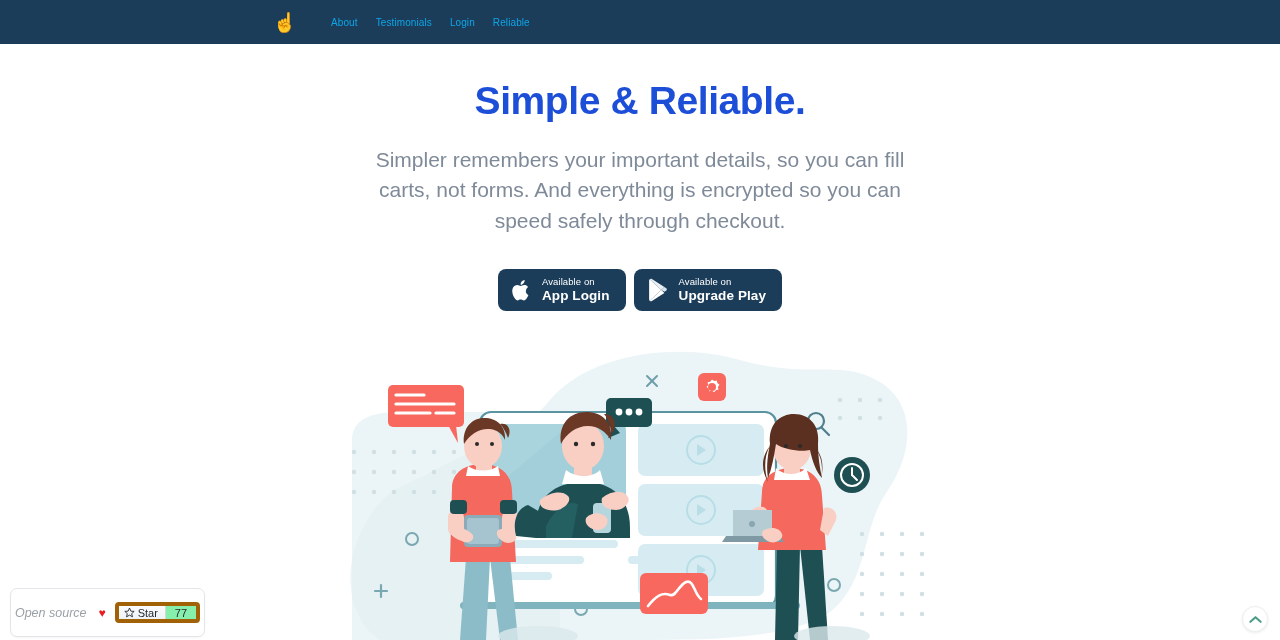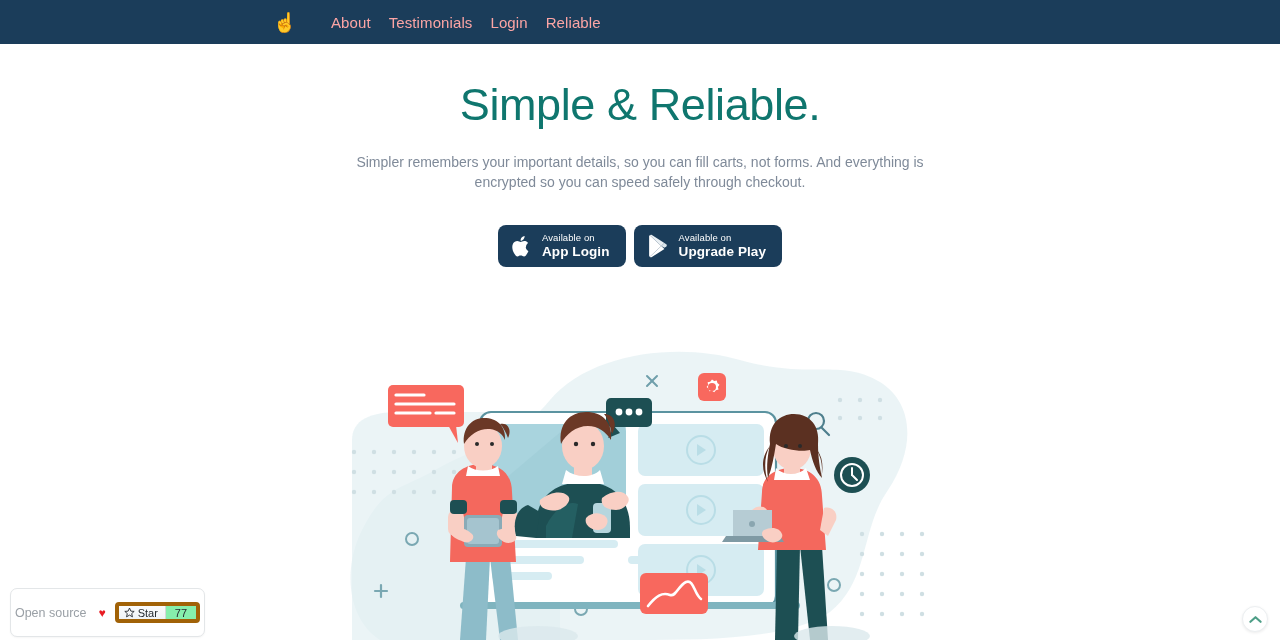--- a/index.html
+++ b/index.html
@@ -23,22 +23,22 @@
   }
   .brand-logo {
     width: 30px; height: 30px;
     display: flex; align-items: center; justify-content: center;
     font-size: 19px; line-height: 1;
     margin-right: 22px;
     cursor: pointer;
   }
   .nav-links { display: flex; align-items: center; gap: 0; }
   .nav-link {
-    color: #fca5a5;
-    font-size: 15px;
+    color: #0ea5e9;
+    font-size: 10px;
     letter-spacing: .1px;
     text-decoration: none;
     padding: 4px 9px;
     cursor: pointer;
     white-space: nowrap;
   }
   .nav-actions {
     position: absolute; right: 270px; top: 0;
     height: 44px; display: flex; align-items: center; gap: 13px;
   }
@@ -64,30 +64,30 @@
     cursor: pointer;
     display: flex; align-items: center; gap: 6px;
     font-family: "Liberation Sans", sans-serif;
     white-space: nowrap;
   }
   .rocket { font-size: 13px; line-height: 1; filter: grayscale(1) brightness(3); }
 
   
   .hero { text-align: center; padding-top: 36px; }
   .hero h1 {
-    font-size: 45px;
-    color: #0f766e;
-    font-weight: normal;
+    font-size: 39px;
+    color: #1d4ed8;
+    font-weight: bold;
     letter-spacing: -0.4px;
     line-height: 1.1;
   }
   .hero p {
     margin: 22px auto 0;
     width: 568px;
-    font-size: 14px;
+    font-size: 21px;
     line-height: 1.45;
     color: #7f8a99;
   }
 
   
   .badges {
     margin-top: 33px;
     display: flex; justify-content: center; gap: 8px;
   }
   .badge {
@@ -119,21 +119,21 @@
     position: absolute;
     left: 10px; top: 588px;
     width: 195px; height: 49px;
     background: #ffffff;
     border: 1px solid #e3e6e8;
     border-radius: 7px;
     display: flex; align-items: center; justify-content: center;
     gap: 9px;
     box-shadow: 0 1px 2px rgba(0,0,0,.04);
   }
-  .os-label { font-size: 12.5px; color: #9aa0a6; display: flex; align-items: center; gap: 12px; }
+  .os-label { font-size: 12.5px; color: #9aa0a6; display: flex; align-items: center; gap: 12px; font-style: italic; }
   .os-heart { color: #e81c23; font-size: 12px; }
   .gh-star {
     display: flex; align-items: stretch;
     border: 4px solid #a16207;
     border-radius: 4px;
     overflow: hidden;
     height: 21px;
     cursor: pointer;
   }
   .gh-star .lbl {

